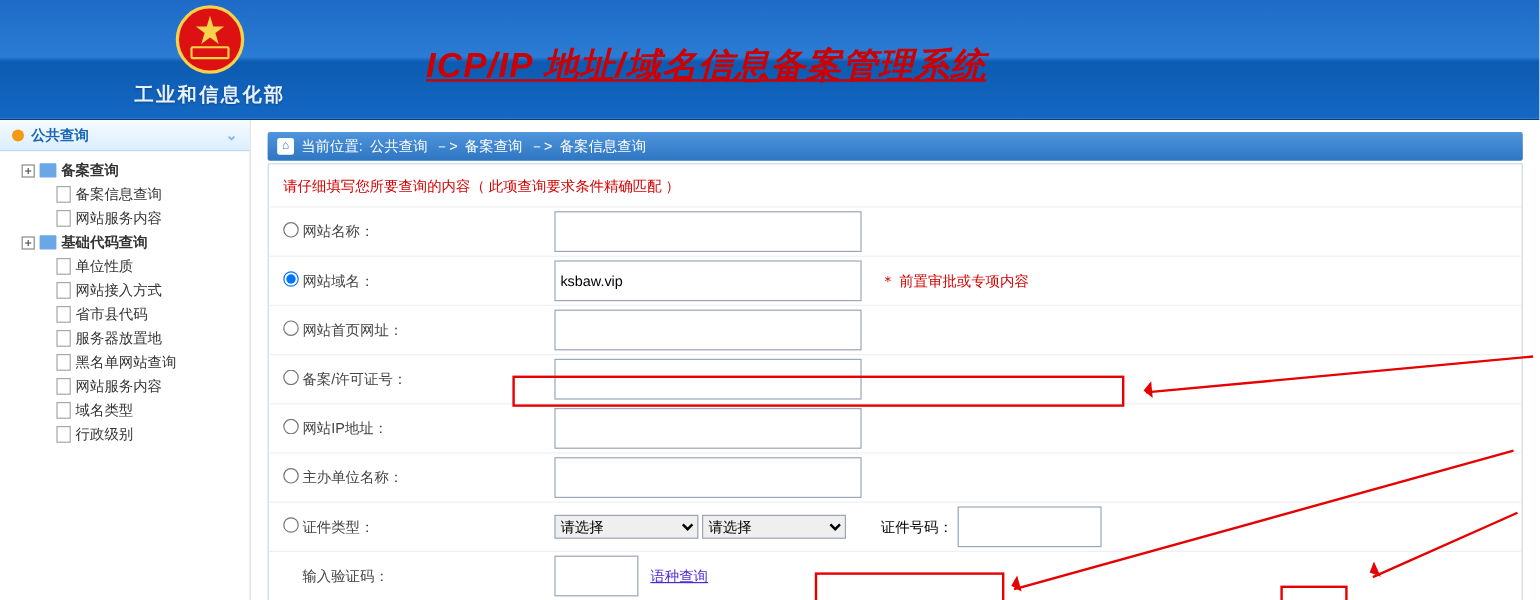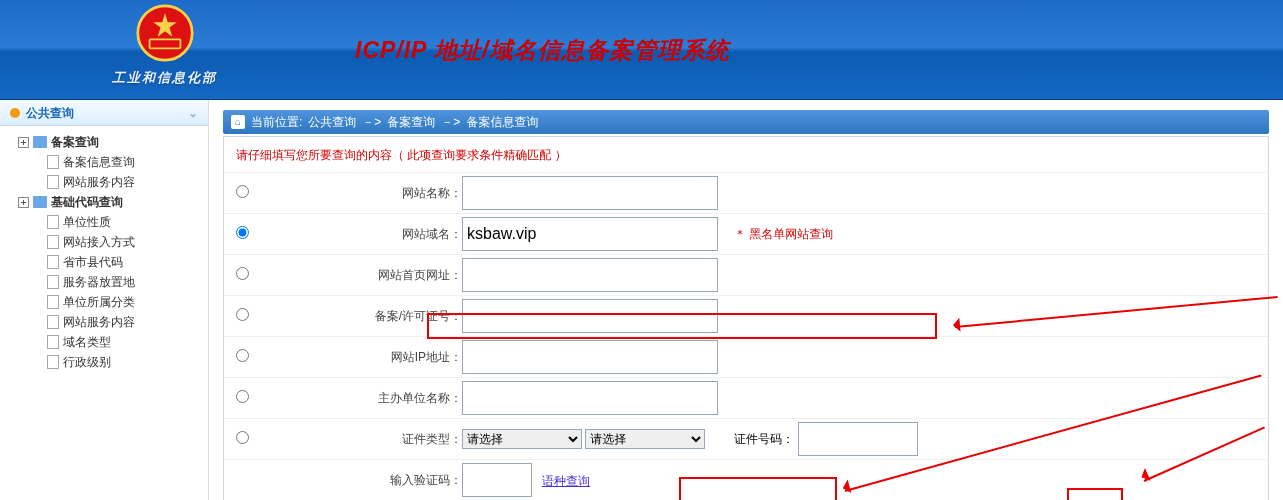--- a/index.html
+++ b/index.html
@@ -6,22 +6,22 @@
   body { font-family: "Microsoft YaHei", SimSun, sans-serif; font-size: 12px; background: #fff; }
   .page { width: 1283px; height: 500px; position: relative; overflow: hidden; }
   .header {
     height: 100px;
     background: linear-gradient(to bottom, #1d6bc6 0%, #2b7cd4 48%, #0d5bb2 52%, #1468c3 100%);
     position: relative;
     border-bottom: 1px solid #083e7e;
   }
   .logo-block { position: absolute; left: 112px; top: 4px; text-align: center; }
   .emblem { width: 58px; height: 58px; margin: 0 auto; }
-  .ministry { color: #e8f1ff; font-size: 13px; margin-top: 4px; letter-spacing: 2px; font-weight: bold; text-shadow: 0 1px 2px rgba(0,0,0,.3); font-style: italic;}
-  .sys-title { position: absolute; left: 355px; top: 35px; font-size: 23px; font-weight: bold; color: #cc0000; letter-spacing: 1px; font-style: italic; }
+  .ministry { color: #e8f1ff; font-size: 16px; margin-top: 4px; letter-spacing: 2px; font-weight: bold; text-shadow: 0 1px 2px rgba(0,0,0,.3);}
+  .sys-title { position: absolute; left: 355px; top: 35px; font-size: 29px; font-weight: bold; color: #cc0000; letter-spacing: 1px; font-style: italic; text-decoration: underline; }
   .body-area { display: flex; height: calc(100% - 100px); }
   .sidebar { width: 209px; background: #fff; border-right: 1px solid #dcdcdc; }
   .side-head {
     height: 26px; line-height: 26px;
     background: linear-gradient(to bottom,#f6fbff,#dbeeff);
     border-bottom: 1px solid #c6daee;
     padding-left: 10px; color: #1766b3; font-weight: bold;
     display:flex; align-items:center; gap:6px;
   }
   .side-head .bullet { width:10px;height:10px;border-radius:50%;background:#f39c12; display:inline-block;}
@@ -47,23 +47,23 @@
     padding-left: 8px; display:flex; align-items:center; gap:6px;
     border-radius:2px;
   }
   .breadcrumb .home { width:14px;height:14px; background:#fff; border-radius:2px; display:inline-flex;align-items:center;justify-content:center; color:#2e76c2;font-size:10px;}
   .breadcrumb a { color:#fff; text-decoration:none;}
   .form-wrap { border:1px solid #cfd9e6; margin-top:2px; background:#fff; }
   .form-title { color:#d40000; padding:10px 12px 8px; }
   .frow { display:flex; align-items:center; border-top:1px solid #eef0f3; padding:3px 12px; min-height:24px;}
   .frow:first-of-type{border-top:1px solid #eef0f3;}
   .frow .radio-cell{ width:16px; }
-  .frow label.fname { width:210px; color:#444;text-align:right; }
+  .frow label.fname { width:210px; color:#444; }
   .frow .val { flex:0 0 260px; }
-  .frow input[type=text]{ width:256px; height:19px; border:1px solid #9aa7b7; padding:16px 4px; font-size:16px;}
+  .frow input[type=text]{ width:256px; height:19px; border:1px solid #9aa7b7; padding:16px 4px; font-size:12px;}
   .frow select{ height:20px; border:1px solid #9aa7b7; font-size:12px;}
   .frow .extra { margin-left:12px; color:#d40000; }
   .captcha-link{ color:#4b2bd6; text-decoration:underline; margin-left:10px;}
   .btn-row { text-align:center; padding:12px 0 14px; border-top:5px solid #0f172a;}
   .btn { display:inline-block; width:56px; height:22px; line-height:20px; text-align:center;
          background:linear-gradient(#f7fbff,#d9e9fb); border:1px solid #8fb4dc; color:#2a5a9a; cursor:pointer; font-size:12px; }
   .btn + .btn { margin-left:16px;}
   
   .hl { position:absolute; border:2px solid #e60000; pointer-events:none; }
   .arrow-line{ position:absolute; height:2px; background:#e60000; transform-origin:left center; pointer-events:none;}
@@ -153,21 +153,21 @@
                   <div class="node">
                     <span class="expander leaf"></span>
                     <span class="page-ic"></span>
                     <a href="#">服务器放置地</a>
                   </div>
                 </li>
                 <li>
                   <div class="node">
                     <span class="expander leaf"></span>
                     <span class="page-ic"></span>
-                    <a href="#">单位所属分类</a>
+                    <a href="#">黑名单网站查询</a>
                   </div>
                 </li>
                 <li>
                   <div class="node">
                     <span class="expander leaf"></span>
                     <span class="page-ic"></span>
                     <a href="#">网站服务内容</a>
                   </div>
                 </li>
                 <li>
@@ -206,21 +206,21 @@
         <div id="form-rows">
             <div class="frow">
               <span class="radio-cell"><input type="radio" name="qtype" style=""></span>
               <label class="fname">网站名称：</label>
               <span class="val"><input type="text" value="" style=""></span>
             </div>
             <div class="frow">
               <span class="radio-cell"><input type="radio" name="qtype" checked="" style=""></span>
               <label class="fname">网站域名：</label>
               <span class="val"><input type="text" value="ksbaw.vip" style=""></span>
-              <span class="extra">＊ 黑名单网站查询</span>
+              <span class="extra">＊ 前置审批或专项内容</span>
             </div>
             <div class="frow">
               <span class="radio-cell"><input type="radio" name="qtype" style=""></span>
               <label class="fname">网站首页网址：</label>
               <span class="val"><input type="text" value="" style=""></span>
             </div>
             <div class="frow">
               <span class="radio-cell"><input type="radio" name="qtype" style=""></span>
               <label class="fname">备案/许可证号：</label>
               <span class="val"><input type="text" value="" style=""></span>

